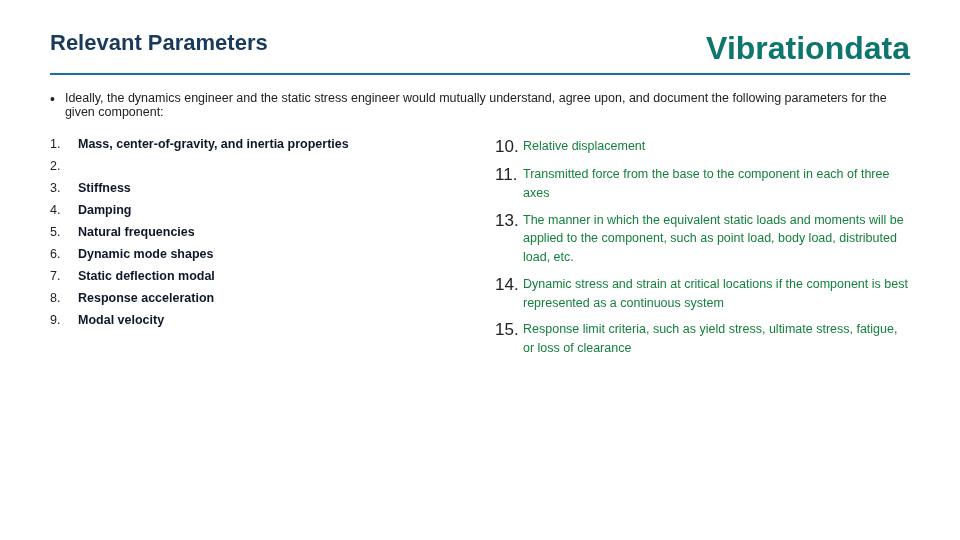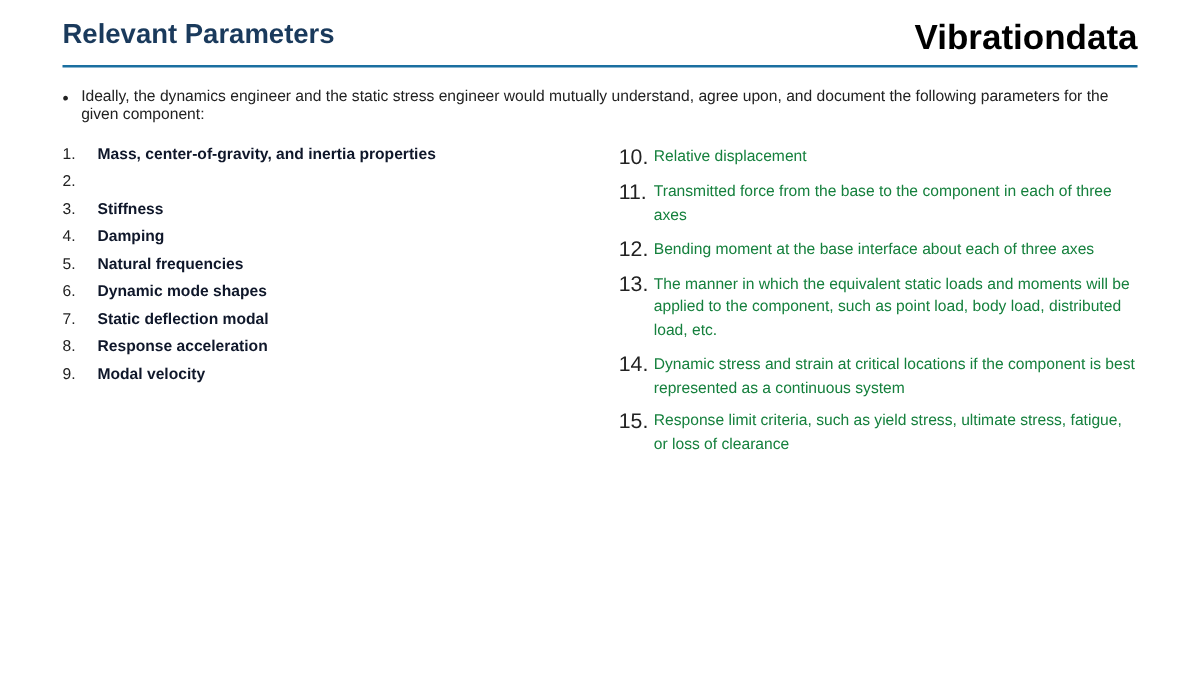--- a/index.html
+++ b/index.html
@@ -8,38 +8,38 @@
       height: 540px;
       background: #ffffff;
       font-family: Arial, sans-serif;
       font-size: 13px;
       color: #222;
       overflow: hidden;
     }
     .slide {
       width: 960px;
       height: 447px;
-      padding: 14px 50px 20px 50px;
+      padding: 30px 50px 20px 50px;
       position: relative;
     }
     .header {
       display: flex;
       justify-content: space-between;
       align-items: flex-start;
       margin-bottom: 6px;
     }
     .title-left {
       font-size: 22px;
       font-weight: bold;
       color: #1a3a5c;
     }
     .title-right {
-      font-size: 28px;
+      font-size: 32px;
       font-weight: bold;
-      color: #000000;
+      color: #0f766e;
     }
     .divider {
       height: 2px;
       background: #1a6fa0;
       margin-bottom: 16px;
     }
     .intro {
       display: flex;
       align-items: flex-start;
       margin-bottom: 18px;
@@ -144,24 +144,20 @@
     <div class="col-right" id="right-col">
         <div class="list-item-multi">
           <span class="list-num-multi">10.</span>
           <span class="list-text-multi">Relative displacement</span>
         </div>
         <div class="list-item-multi">
           <span class="list-num-multi">11.</span>
           <span class="list-text-multi">Transmitted force from the base to the component in each of three axes</span>
         </div>
         <div class="list-item-multi">
-          <span class="list-num-multi">12.</span>
-          <span class="list-text-multi">Bending moment at the base interface about each of three axes</span>
-        </div>
-        <div class="list-item-multi">
           <span class="list-num-multi">13.</span>
           <span class="list-text-multi">The manner in which the equivalent static loads and moments will be applied to the component, such as point load, body load, distributed load, etc.</span>
         </div>
         <div class="list-item-multi">
           <span class="list-num-multi">14.</span>
           <span class="list-text-multi">Dynamic stress and strain at critical locations if the component is best represented as a continuous system</span>
         </div>
         <div class="list-item-multi">
           <span class="list-num-multi">15.</span>
           <span class="list-text-multi">Response limit criteria, such as yield stress, ultimate stress, fatigue, or loss of clearance</span>

